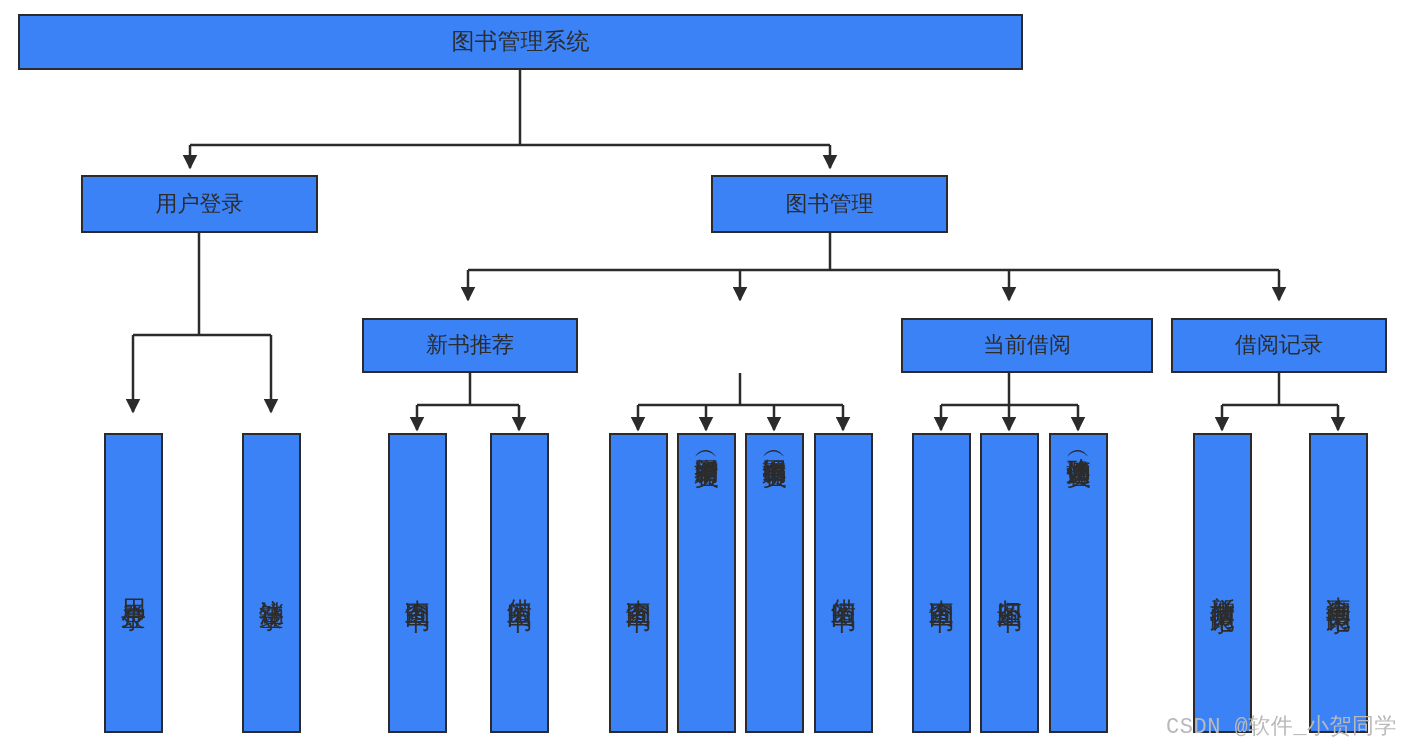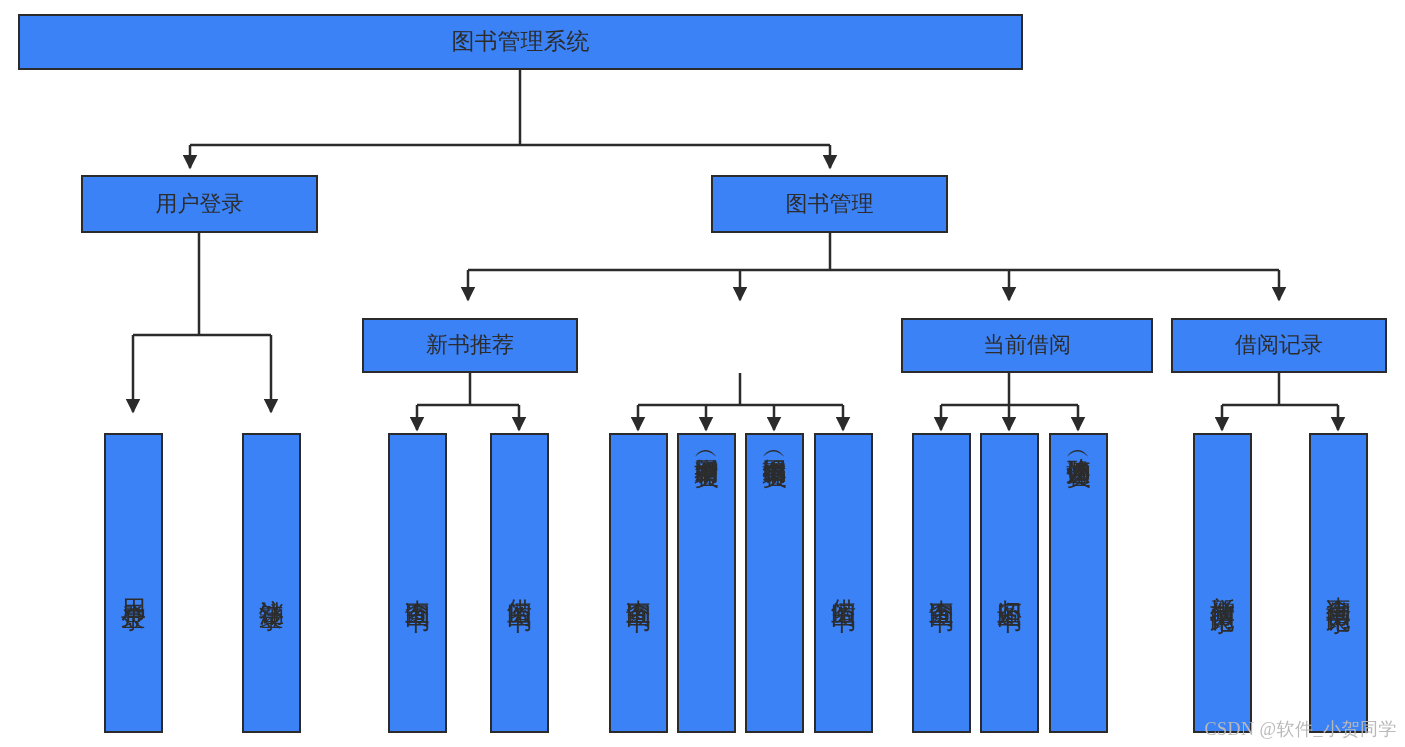--- a/index.html
+++ b/index.html
@@ -68,25 +68,25 @@
     font-size: 24px;
     letter-spacing: 1px;
   }
   .node.leaf.mid-align {
     align-items: center;
   }
   #watermark {
     position: absolute;
     right: 8px;
     bottom: 6px;
-    font-size: 18px;
+    font-size: 22px;
     color: #b9b9b9;
     letter-spacing: 0.5px;
     white-space: nowrap;
-    font-family: Liberation Serif, serif;
+    font-family: Liberation Mono, monospace;
   }
 </style>
 </head>
 <body>
 
 <div id="diagram-root">
 
   <svg id="edge-layer" viewBox="0 0 1405 747" width="1405" height="747" xmlns="http://www.w3.org/2000/svg">
     <defs>
       <marker id="arrow" viewBox="0 0 10 10" refX="9" refY="5" markerWidth="6" markerHeight="6" orient="auto-start-reverse">

